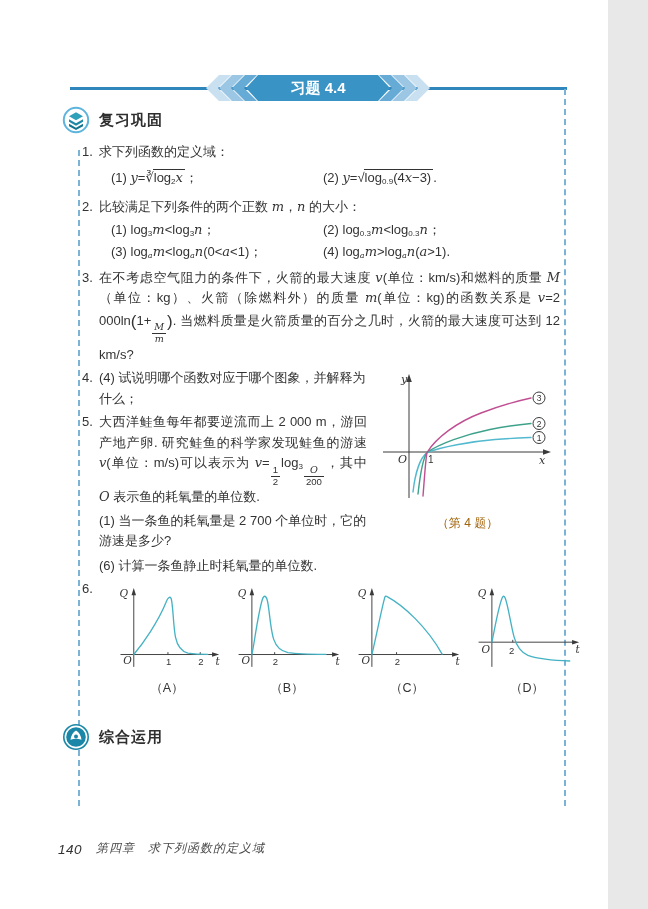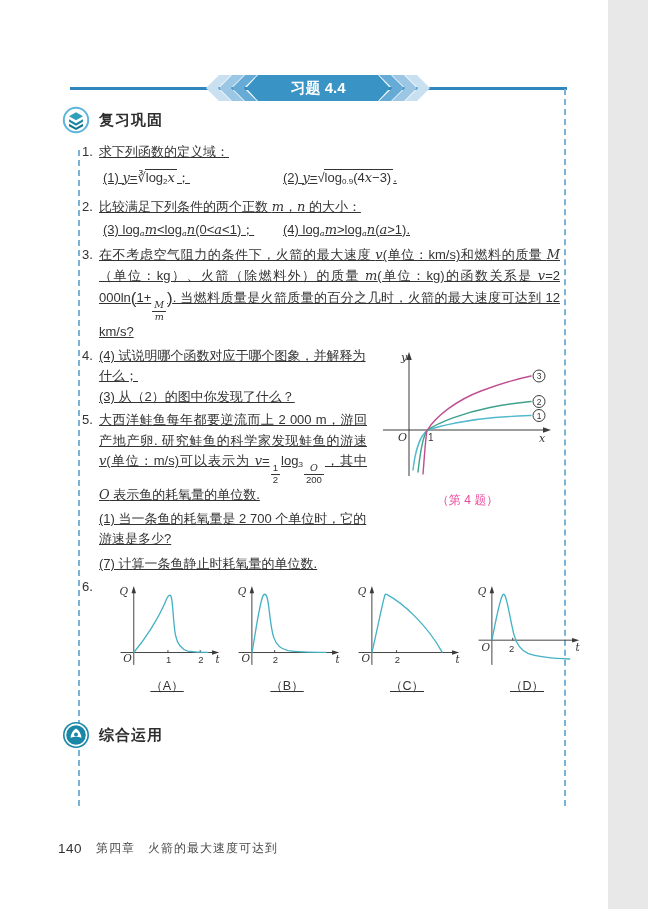--- a/index.html
+++ b/index.html
@@ -15,53 +15,53 @@
   .border-right { position:absolute; left:564px; top:89px; height:717px; border-left:2px dashed #7ab3d6; }
   .border-left  { position:absolute; left:78px;  top:150px; height:656px; border-left:2px dashed #7ab3d6; }
   
   .content { position:absolute; left:82px; top:106px; width:478px; font-size:13px; line-height:1.58; }
   .sec-head { display:flex; align-items:center; margin:0 0 8px -20px; }
   .sec-head.second { margin-top:24px; }
   .sec-icon { width:28px; height:28px; margin-right:9px; flex:none; }
   .sec-title { font-size:15px; font-weight:bold; color:#2e2e2e; letter-spacing:1px; }
   .prob { display:flex; align-items:flex-start; margin-bottom:3px; }
   .pnum { flex:0 0 17px; }
-  .pbody { flex:1; min-width:0;text-decoration:underline; }
+  .pbody { flex:1; min-width:0; }
   .stem { text-align:justify; }
-  .row2 { display:flex; margin:2px 4px; }
+  .row2 { display:flex; margin:2px 12px;gap:32px; }
   .c1 { flex:0 0 180px; }
   .padrow { padding:3px 0 4px; }
   .hang { padding-left:22px; text-indent:-22px; }
   
   i { font-family:"DejaVu Serif", serif; font-style:italic; }
   sub { font-size:0.62em; vertical-align:-0.25em; line-height:0; }
   .frac { display:inline-flex; flex-direction:column; vertical-align:-0.6em; text-align:center;
           font-size:0.74em; line-height:1.1; margin:0 1px; }
   .fn { display:block; border-bottom:1px solid currentColor; padding:0 2px; }
   .fd { display:block; padding:0 2px; }
   .rad { display:inline-block; white-space:nowrap; }
   .rs { letter-spacing:-1px; }
   .rb { border-top:1.2px solid currentColor; padding:0 2px 0 1px; }
   .bigp { font-size:1.3em; vertical-align:-0.12em; }
   
   .wrap45::after { content:""; display:block; clear:both; }
   .fig4 { float:right; width:185px; margin:2px 0 2px 8px; text-align:center; }
-  .fig4 .cap { font-size:12px; color:#ec4899; margin-top:2px; }
+  .fig4 .cap { font-size:12px; color:#a16207; margin-top:2px; }
   
   .fig6 { display:flex; gap:8px; padding-left:12px; margin-top:6px; }
   .g6 { text-align:center; }
   .g6 .glabel { font-size:12.5px; color:#333; margin-top:3px; }
   .axis { stroke:#3a3a3a; stroke-width:1; fill:none; }
   .ah { fill:#3a3a3a; }
   .curve { fill:none; stroke:#45b2c4; stroke-width:1.4; stroke-linecap:round; }
   .mvar { font:italic 11px "DejaVu Serif", serif; fill:#333; }
   .mnum { font:10px "Liberation Sans", sans-serif; fill:#333; }
   .clbl { font:8.5px "Liberation Sans", sans-serif; fill:#333; }
   
-  .footer { position:absolute; left:58px; top:840px; display:flex; align-items:center; }
+  .footer { position:absolute; left:58px; top:840px; display:flex; align-items:flex-end;font-style:italic; }
   .pageno { font-size:13.5px; color:#333; letter-spacing:0.5px; }
   .chapter { font-size:12px; color:#4a4a4a; margin-left:14px; letter-spacing:1px; }
 </style>
 </head>
 <body>
 
 <div class="page">
 
   <div class="topline"></div>
 
@@ -101,20 +101,24 @@
           <span class="c1">(1) <i>y</i>=<span class="rad"><span class="rs">∛</span><span class="rb">log<sub>2</sub><i>x</i></span></span>；</span>
           <span>(2) <i>y</i>=<span class="rad"><span class="rs">√</span><span class="rb">log<sub>0.9</sub>(4<i>x</i>−3)</span></span>.</span>
         </div>
       </div>
     </div>
 
     <div class="prob">
       <span class="pnum">2.</span>
       <div class="pbody">
         <div class="stem">比较满足下列条件的两个正数 <i>m</i>，<i>n</i> 的大小：</div>
+        <div class="row2">
+          <span class="c1">(1) log<sub>3</sub><i>m</i>&lt;log<sub>3</sub><i>n</i>；</span>
+          <span>(2) log<sub>0.3</sub><i>m</i>&lt;log<sub>0.3</sub><i>n</i>；</span>
+        </div>
         <div class="row2">
           <span class="c1">(3) log<sub><i>a</i></sub><i>m</i>&lt;log<sub><i>a</i></sub><i>n</i>(0&lt;<i>a</i>&lt;1)；</span>
           <span>(4) log<sub><i>a</i></sub><i>m</i>&gt;log<sub><i>a</i></sub><i>n</i>(<i>a</i>&gt;1).</span>
         </div>
       </div>
     </div>
 
     <div class="prob">
       <span class="pnum">3.</span>
       <div class="pbody">
@@ -146,36 +150,35 @@
           <text class="mvar" x="23" y="93">O</text>
           <text class="mnum" x="53" y="93">1</text>
         </svg>
         <div class="cap">（第 4 题）</div>
       </div>
 
       <div class="prob">
         <span class="pnum">4.</span>
         <div class="pbody">
           <div>(4) 试说明哪个函数对应于哪个图象，并解释为什么；</div>
-          <div>(3) 从（2）的图中你发现了什么？</div>
         </div>
       </div>
 
       <div class="prob">
         <span class="pnum">5.</span>
         <div class="pbody">
           <div class="stem">大西洋鲑鱼每年都要逆流而上 2 000 m，游回产地产卵. 研究鲑鱼的科学家发现鲑鱼的游速 <i>v</i>(单位：m/s)可以表示为 <i>v</i>=<span class="frac">
                 <span class="fn">1</span>
                 <span class="fd">2</span>
               </span>log<sub>3</sub><span class="frac">
                 <span class="fn"><i>O</i></span>
                 <span class="fd">200</span>
               </span>，其中 <i>O</i> 表示鱼的耗氧量的单位数.</div>
           <div class="padrow">(1) 当一条鱼的耗氧量是 2 700 个单位时，它的游速是多少?</div>
-          <div>(7) 计算一条鱼静止时耗氧量的单位数.</div>
+          <div>(6) 计算一条鱼静止时耗氧量的单位数.</div>
         </div>
       </div>
     </div>
 
     <div class="prob">
       <span class="pnum">6.</span>
       <div class="pbody">
         <div class="fig6">
           <div class="g6">
             <svg width="112" height="84" viewBox="0 0 118 88">
@@ -250,16 +253,16 @@
         <path d="M14 7.5 Q18.5 10 19.5 16.8 Q14 14.6 8.5 16.8 Q9.5 10 14 7.5 Z" fill="#ffffff"></path>
         <circle cx="14" cy="13.6" r="2" fill="#1b87a8"></circle>
       </svg>
       <span class="sec-title">综合运用</span>
     </div>
 
   </div>
 
   <div class="footer">
     <span class="pageno">140</span>
-    <span class="chapter">第四章　火箭的最大速度可达到</span>
+    <span class="chapter">第四章　求下列函数的定义域</span>
   </div>
 
 </div>
 
 </body></html>

